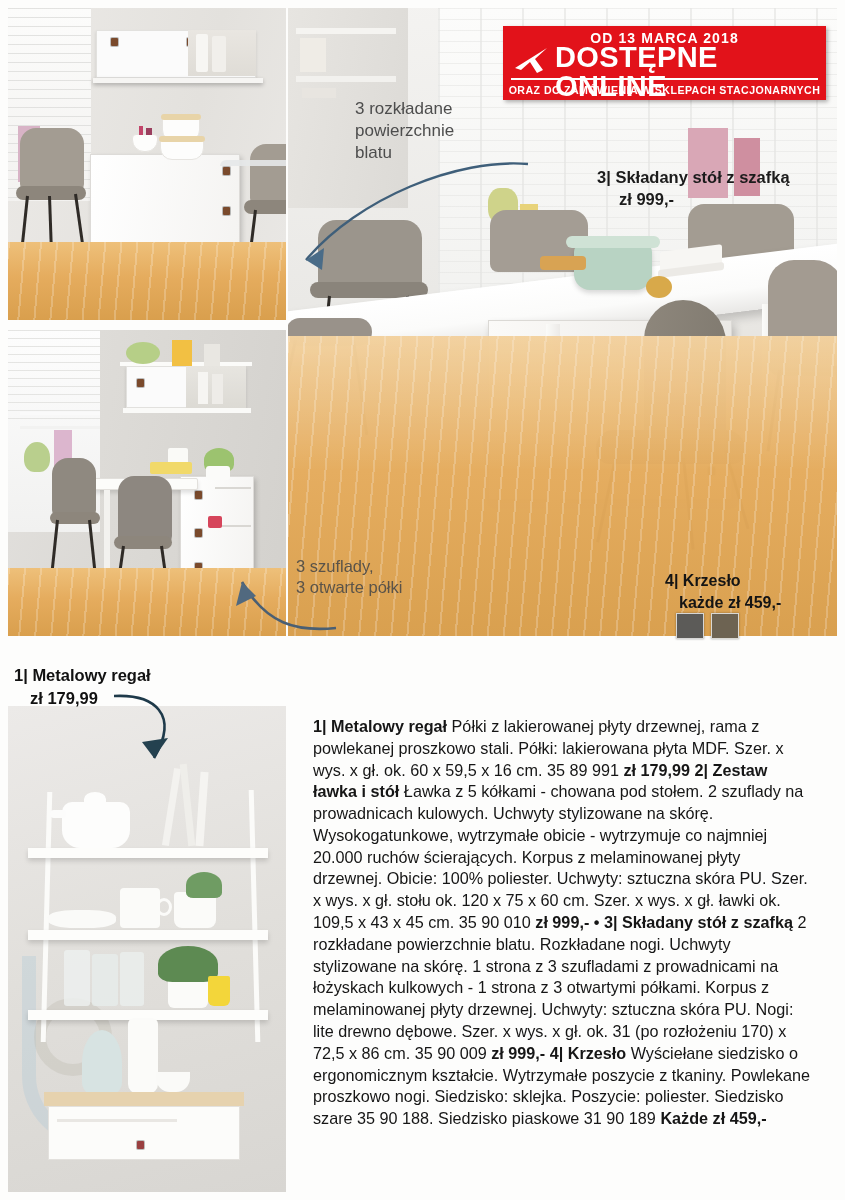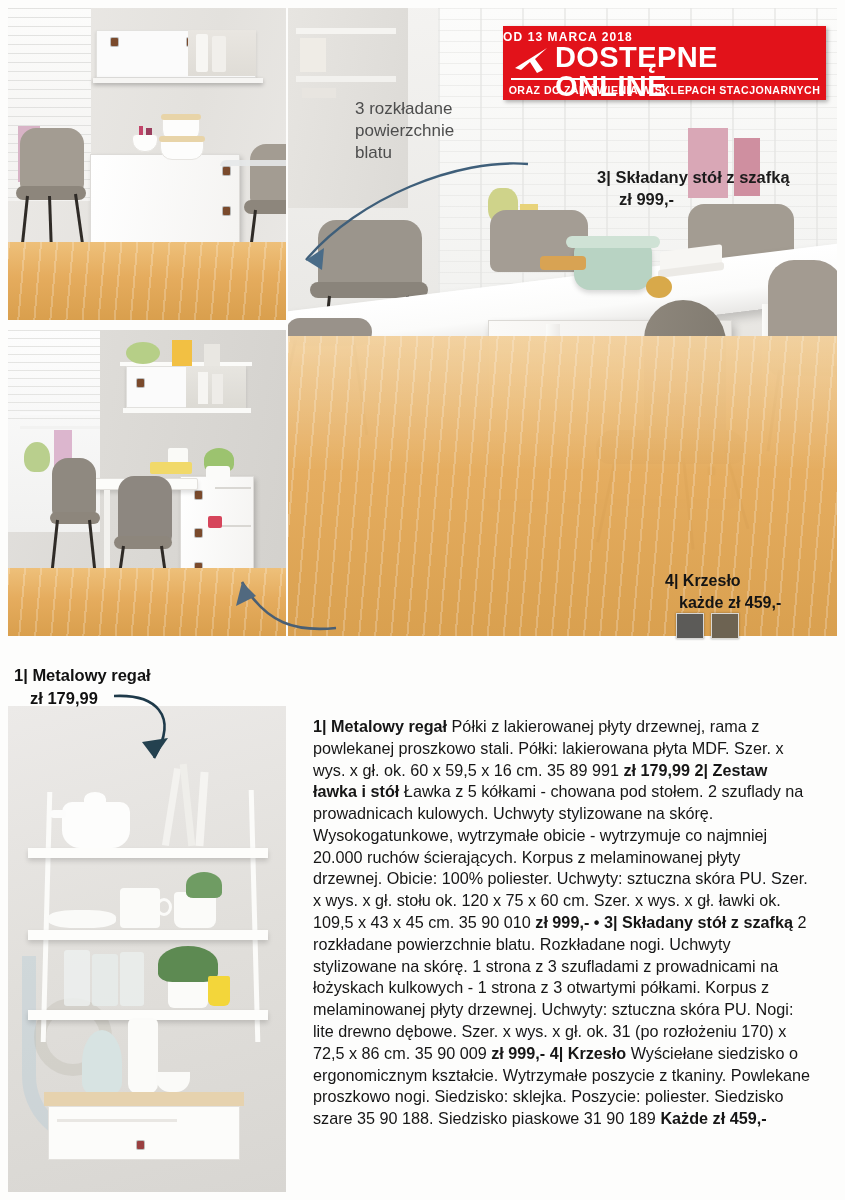--- a/index.html
+++ b/index.html
@@ -47,22 +47,22 @@
   #photo-main-table { left:288px; top:8px; width:549px; height:628px;
      background:linear-gradient(#f2f1ef,#ecebe8); }
 
   
   #photo-shelf { left:8px; top:706px; width:278px; height:486px;
      background:linear-gradient(170deg,#e7e6e3,#dedcd8); }
 
   
   #promo-banner { position:absolute; left:503px; top:26px; width:323px; height:74px;
     background:#e2121a; box-shadow:2px 2px 4px rgba(0,0,0,.3); }
-  #promo-banner .pb-date { position:absolute; left:0; right:0; top:4px; text-align:left;
-    color:#fff; font-size:12px; font-weight:bold; letter-spacing:1.1px; }
+  #promo-banner .pb-date { position:absolute; left:0; right:0; top:4px; text-align:center;
+    color:#fff; font-size:14px; font-weight:bold; letter-spacing:1.1px; }
   #promo-banner .pb-main { position:absolute; left:52px; right:4px; top:17px;
     color:#fff; font-size:29px; font-weight:bold; letter-spacing:0.4px; line-height:1; }
   #promo-banner .pb-arrow { position:absolute; left:10px; top:20px; width:40px; height:28px; }
   #promo-banner .pb-rule { position:absolute; left:8px; right:8px; top:52px; height:2px; background:#fff; }
   #promo-banner .pb-sub { position:absolute; left:0; right:0; bottom:4px; text-align:center;
     color:#fff; font-size:10.6px; font-weight:bold; letter-spacing:0.45px; }
 
   
   .callout { position:absolute; line-height:1.28; }
   #callout-tabletops { left:355px; top:98px; width:150px; font-size:17px; color:#4d4d4d; }
@@ -339,20 +339,22 @@
     </svg>
     <div class="pb-main">DOSTĘPNE ONLINE</div>
     <div class="pb-rule"></div>
     <div class="pb-sub">ORAZ DO ZAMÓWIENIA W SKLEPACH STACJONARNYCH</div>
   </div>
 
   <div class="callout" id="callout-tabletops" style="white-space:pre-line">3 rozkładane
 powierzchnie
 blatu</div>
 
+  <div class="callout" id="callout-drawers" style="white-space:pre-line">3 szuflady,
+3 otwarte półki</div>
 
   <div class="callout" id="callout-table-price">
     <span>3| Składany stół z szafką</span>
     <span class="line2">zł 999,-</span>
   </div>
 
   <div class="callout" id="callout-chair-price">
     <span>4| Krzesło</span>
     <span class="line2">każde zł 459,-</span>
   </div>

